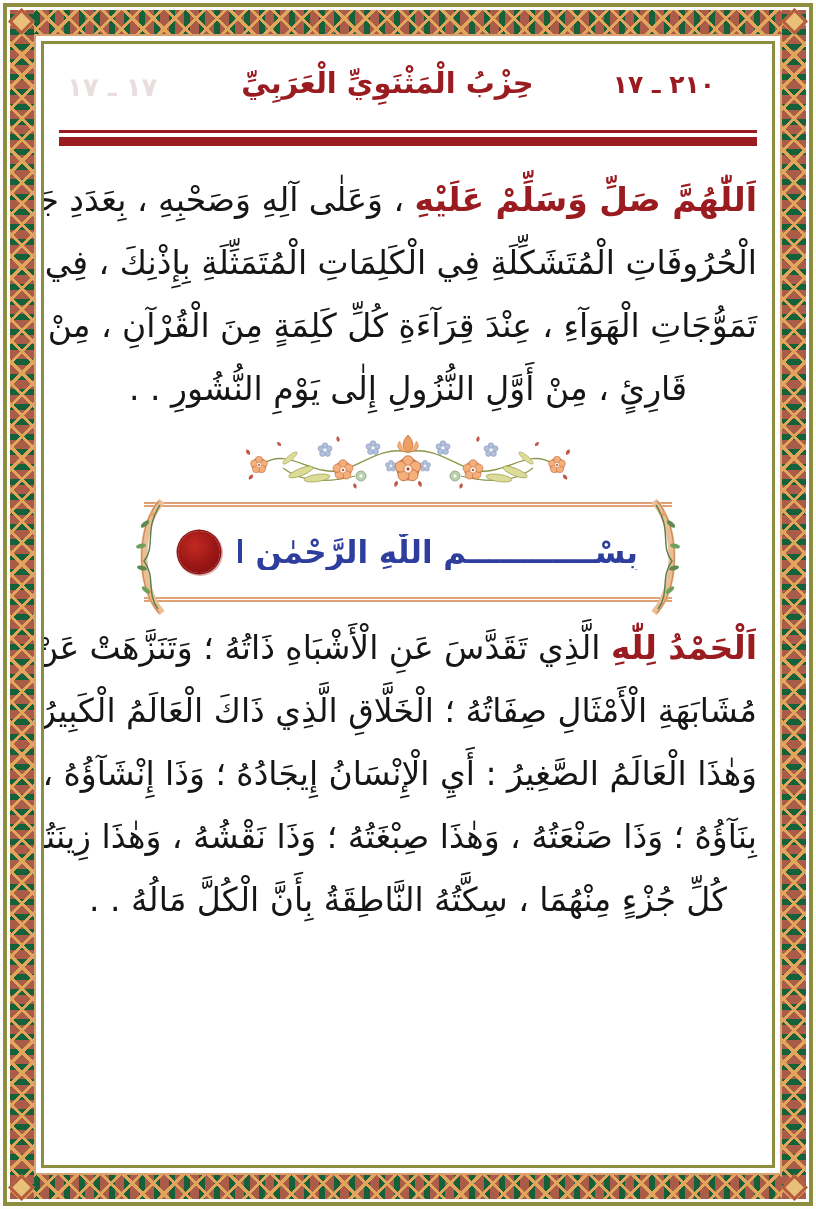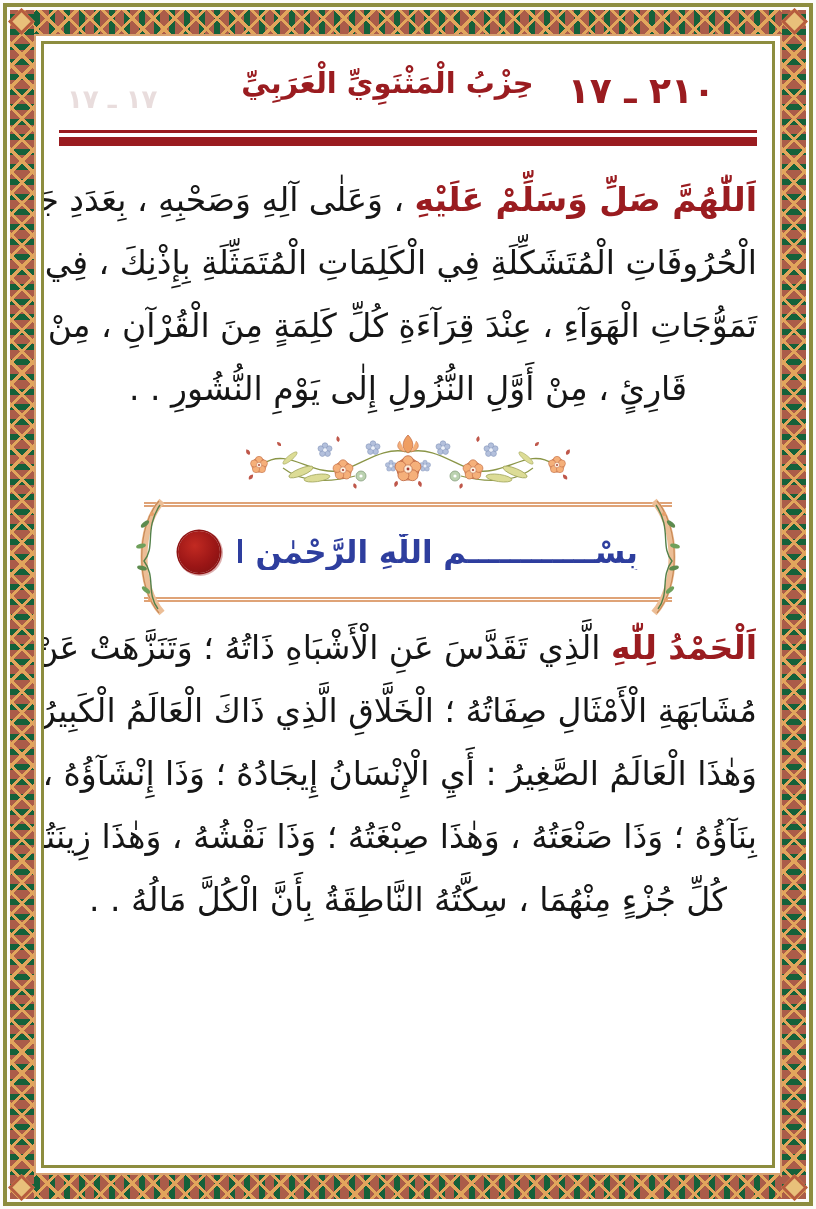--- a/index.html
+++ b/index.html
@@ -26,23 +26,23 @@
   .bs-left{left:0;} .bs-right{right:0;}
   .gem{position:absolute;z-index:2;width:13px;height:13px;background:#E8C07A;border:3px solid #B65C3E;transform:rotate(45deg);}
   .gem.tl{top:2px;left:2px}.gem.tr{top:2px;right:2px}.gem.bl{bottom:2px;left:2px}.gem.br{bottom:2px;right:2px}
   .frame-c{box-sizing:border-box;position:relative;z-index:1;height:100%;background:#FFFFFF;
     box-shadow:inset 0 0 0 2px #D8A271;padding:7px;}
   .frame-d{box-sizing:border-box;height:100%;border:3px solid #8D8D3F;background:#FFFFFF;overflow:hidden;}
 
   
   .content{padding:0 15px;color:#161616;}
   .hdr{position:relative;height:62px;margin-top:20px;font-weight:bold;}
-  .hdr-num{position:absolute;right:42px;top:6px;font-size:36px;color:#9A1C20;}
+  .hdr-num{position:absolute;right:42px;top:6px;font-size:25px;color:#9A1C20;}
   .hdr-title{position:absolute;left:50%;top:2px;transform:translateX(-57%);font-size:29px;color:#9A1C20;white-space:nowrap;}
-  .hdr-ghost{position:absolute;left:8px;top:8px;font-size:26px;color:rgba(168,118,118,0.25);margin-top:12px;}
+  .hdr-ghost{position:absolute;left:8px;top:8px;font-size:26px;color:rgba(168,118,118,0.25);}
 
   .rule-thin{height:3px;background:#9A1C20;margin-top:4px;}
   .rule-gap{height:4px;}
   .rule-thick{height:9px;background:#9A1C20;}
 
   .para{font-size:33px;}
   .para .ln{height:63px;line-height:63px;text-align:justify;text-align-last:justify;white-space:nowrap;}
   .para .ln.center{text-align:right;text-align-last:center;}
   .lead{color:#9A1C20;font-weight:bold;}
   .p1{margin-top:22px;}

